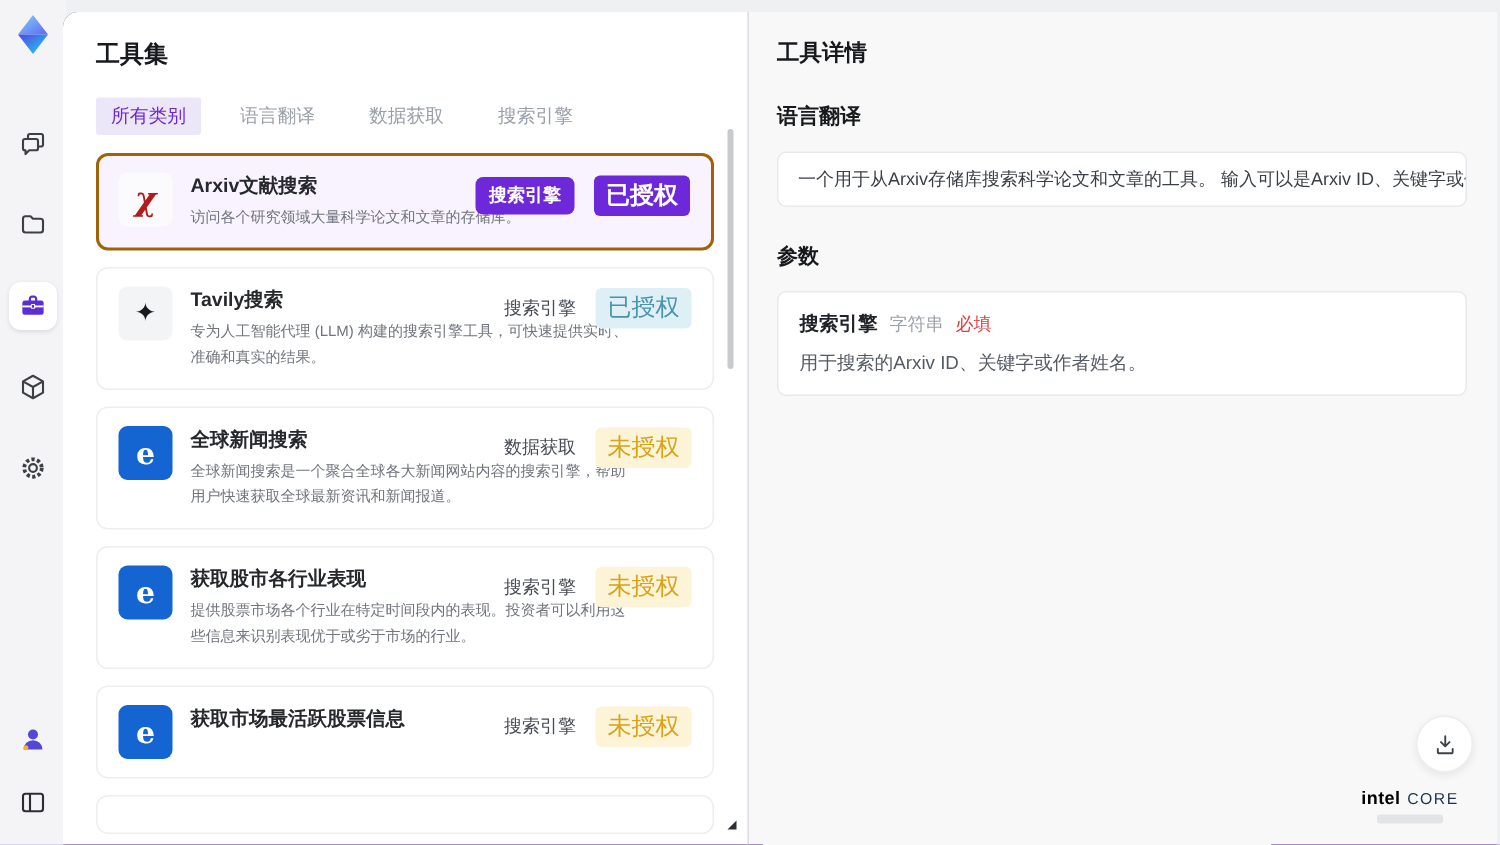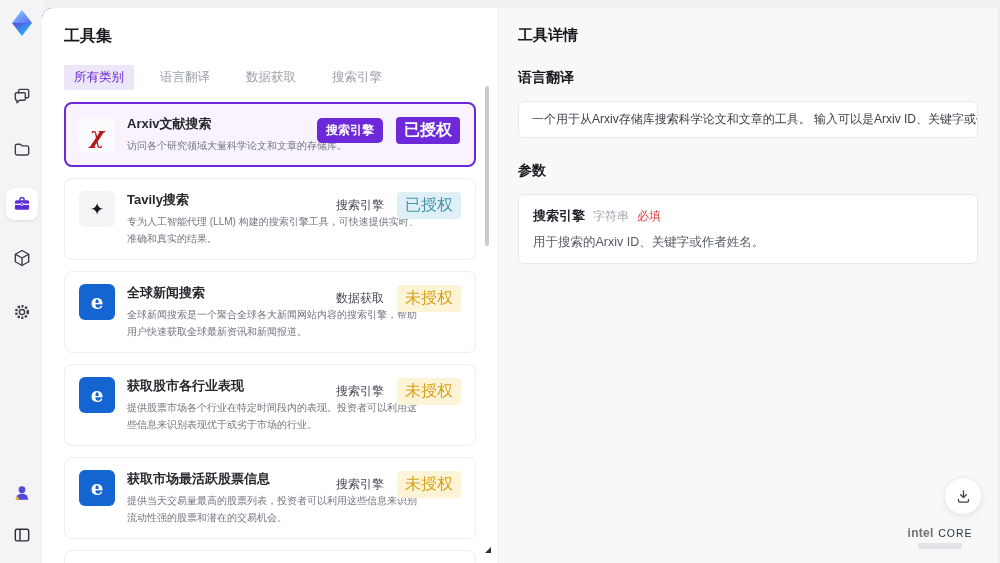--- a/index.html
+++ b/index.html
@@ -25,21 +25,21 @@
   .left-panel { position:absolute; left:0; top:0; width:457px; height:555px;
     background:#ffffff; border-right:1px solid #e9eaec; overflow:hidden; }
   .panel-title { font-size:16px; font-weight:bold; margin:18px 22px 0; color:#17191c; }
   .tabs { display:flex; align-items:center; gap:16px; margin:18px 22px 12px; }
   .tab { font-size:12.5px; color:#9aa0a8; padding:4px 10px; border-radius:2px; cursor:pointer; white-space:nowrap; }
   .tab.active { background:#ece7f8; color:#6d28d9; }
 
   .tool-list { margin:0 22px; }
   .tool-card { position:relative; display:flex; background:#fff;
     border:1px solid #eceef1; border-radius:8px; padding:12px 14px; margin-bottom:11px; cursor:pointer; }
-  .tool-card.selected { border:2px solid #6d28d9; background:#f8f3fe; padding:11px 13px;align-items:center; }
+  .tool-card.selected { border:2px solid #a16207; background:#f8f3fe; padding:11px 13px; }
   .tool-icon { width:36px; height:36px; border-radius:6px; background:#f3f4f6; flex:none;
     display:flex; align-items:center; justify-content:center; }
   .tool-icon.arxiv { background:#fbfbfd; }
   .tool-icon.arxiv::before { content:"χ"; font-family:"DejaVu Serif",serif; font-style:italic;
     font-weight:bold; font-size:22px; color:#b31b1b; }
   .tool-icon.tavily-star::before { content:"✦"; font-size:17px; color:#17191c; }
   .tool-icon.globe-e { background:#1464d2; }
   .tool-icon.globe-e::before { content:"e"; font-family:"DejaVu Serif",serif; font-weight:bold;
     font-size:20px; color:#ffffff; }
   .tool-text { margin-left:12px; min-width:0; }
@@ -70,21 +70,21 @@
   .param-name { font-size:13px; font-weight:bold; color:#1f2329; }
   .param-type { font-size:12px; color:#9aa0a8;text-align:center; }
   .param-required { font-size:12px; color:#e03e3e; }
   .param-desc { font-size:12.5px; color:#555b63; margin-top:9px; }
 
   
   .fab { position:absolute; right:18px; bottom:48px; width:38px; height:38px; border-radius:50%;
     background:#ffffff; border:1px solid #ededef; box-shadow:0 2px 6px rgba(0,0,0,.08);
     display:flex; align-items:center; justify-content:center; cursor:pointer; }
   .brand { position:absolute; right:12px; bottom:14px; width:96px; text-align:center; line-height:13px; }
-  .brand .b1 { font-size:12px; font-weight:bold; color:#737373; letter-spacing:.3px; }
+  .brand .b1 { font-size:12px; font-weight:bold; color:#000000; letter-spacing:.3px; }
   .brand .b2 { font-size:10.5px; color:#1d3050; letter-spacing:1px; }
   .brand-blur { margin:3px auto 0; width:44px; height:6px; border-radius:2px; background:#e2e4e8; }
 
   svg.ic { display:block; }
 </style>
 </head>
 <body>
 
 <div class="rail">
   <div class="rail-logo">
@@ -218,21 +218,20 @@
           <div class="badge-row">
             <span class="cat-label">搜索引擎</span>
             <span class="status-chip unauthorized">未授权</span>
           </div>
         </div>
 
         <div class="tool-card">
           <div class="tool-icon globe-e"></div>
           <div class="tool-text">
             <div class="tool-name">获取市场最活跃股票信息</div>
-            <div class="tool-desc">提供当天交易量最高的股票列表，投资者可以利用这些信息来识别流动性强的股票和潜在的交易机会。</div>
           </div>
           <div class="badge-row">
             <span class="cat-label">搜索引擎</span>
             <span class="status-chip unauthorized">未授权</span>
           </div>
         </div>
 
         <div class="tool-card">
           
           

